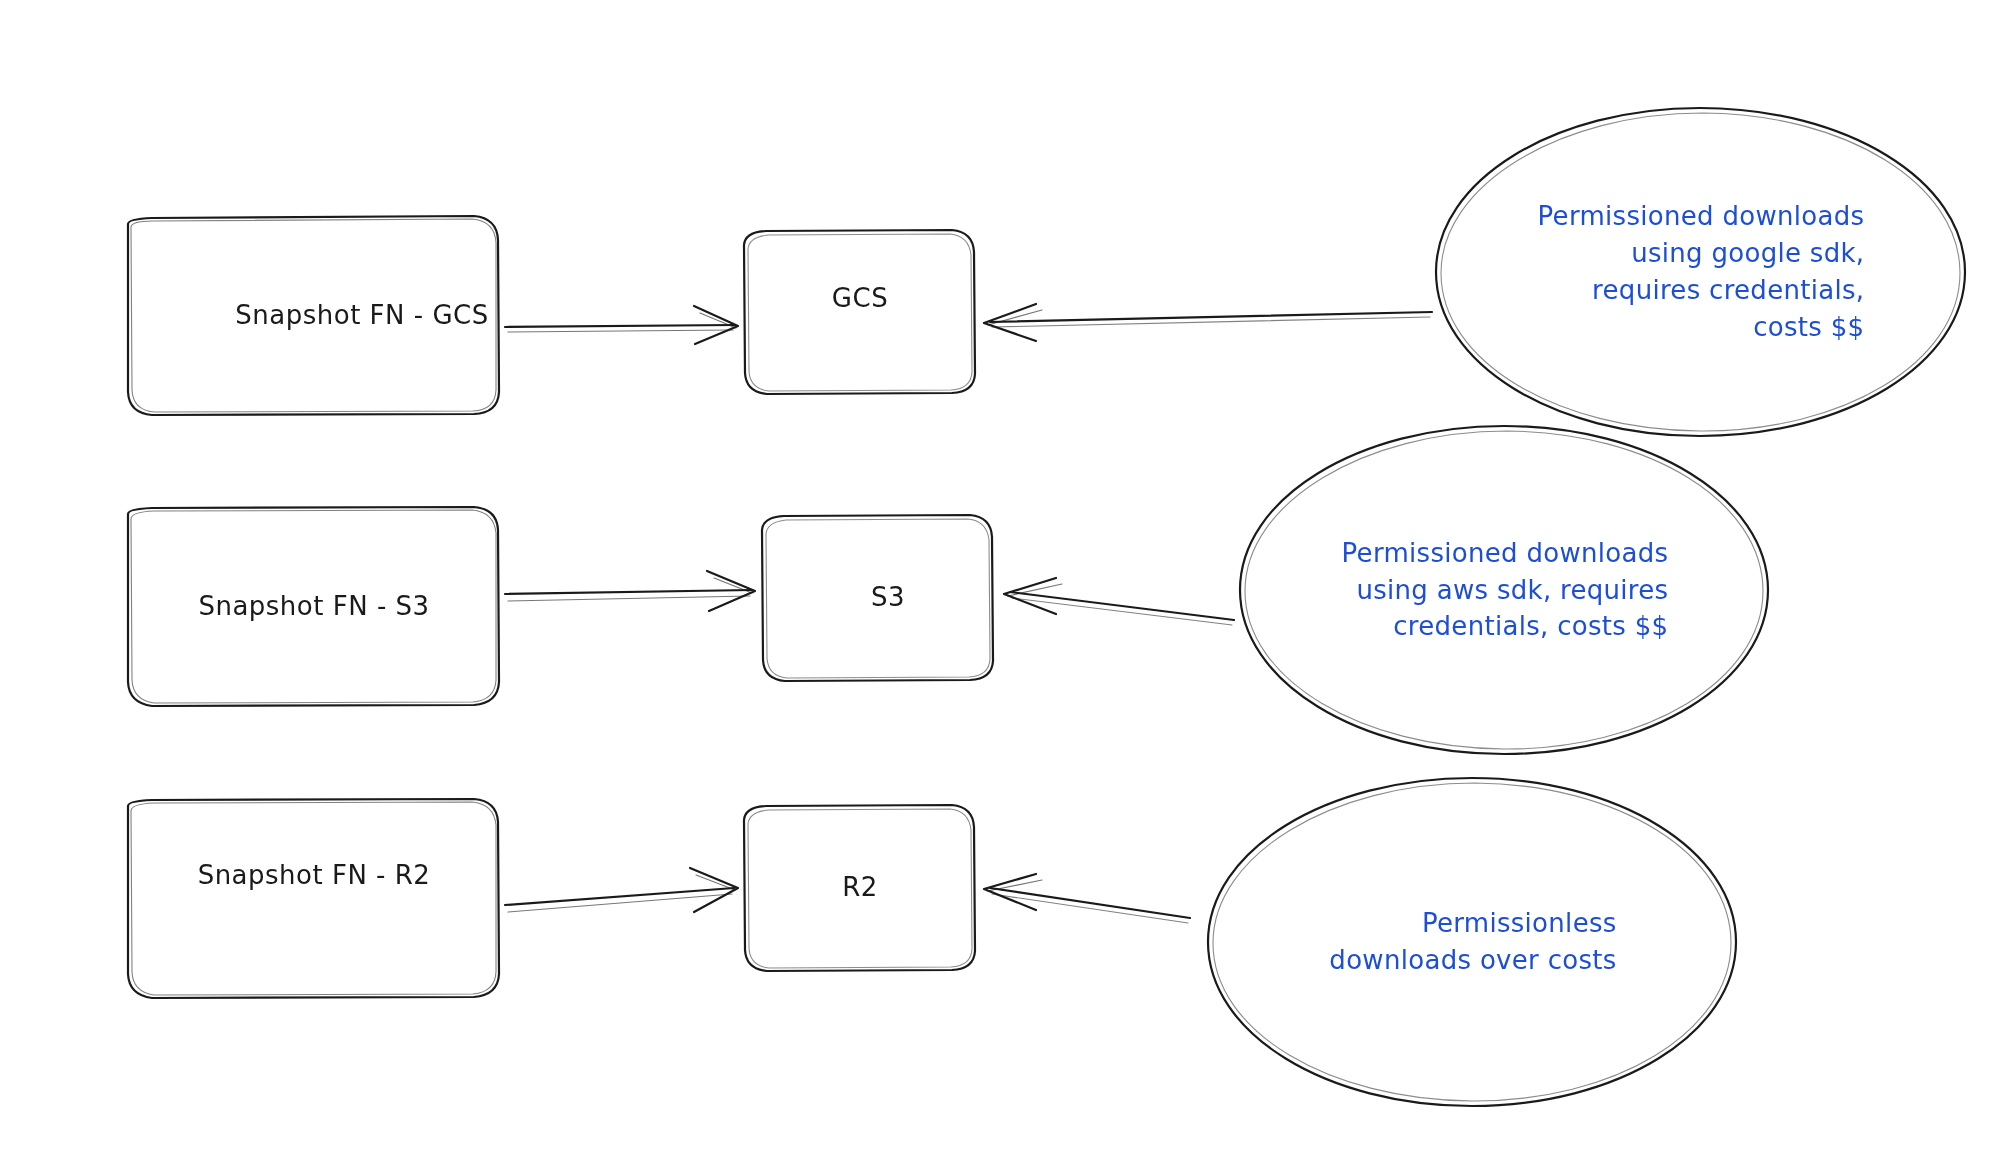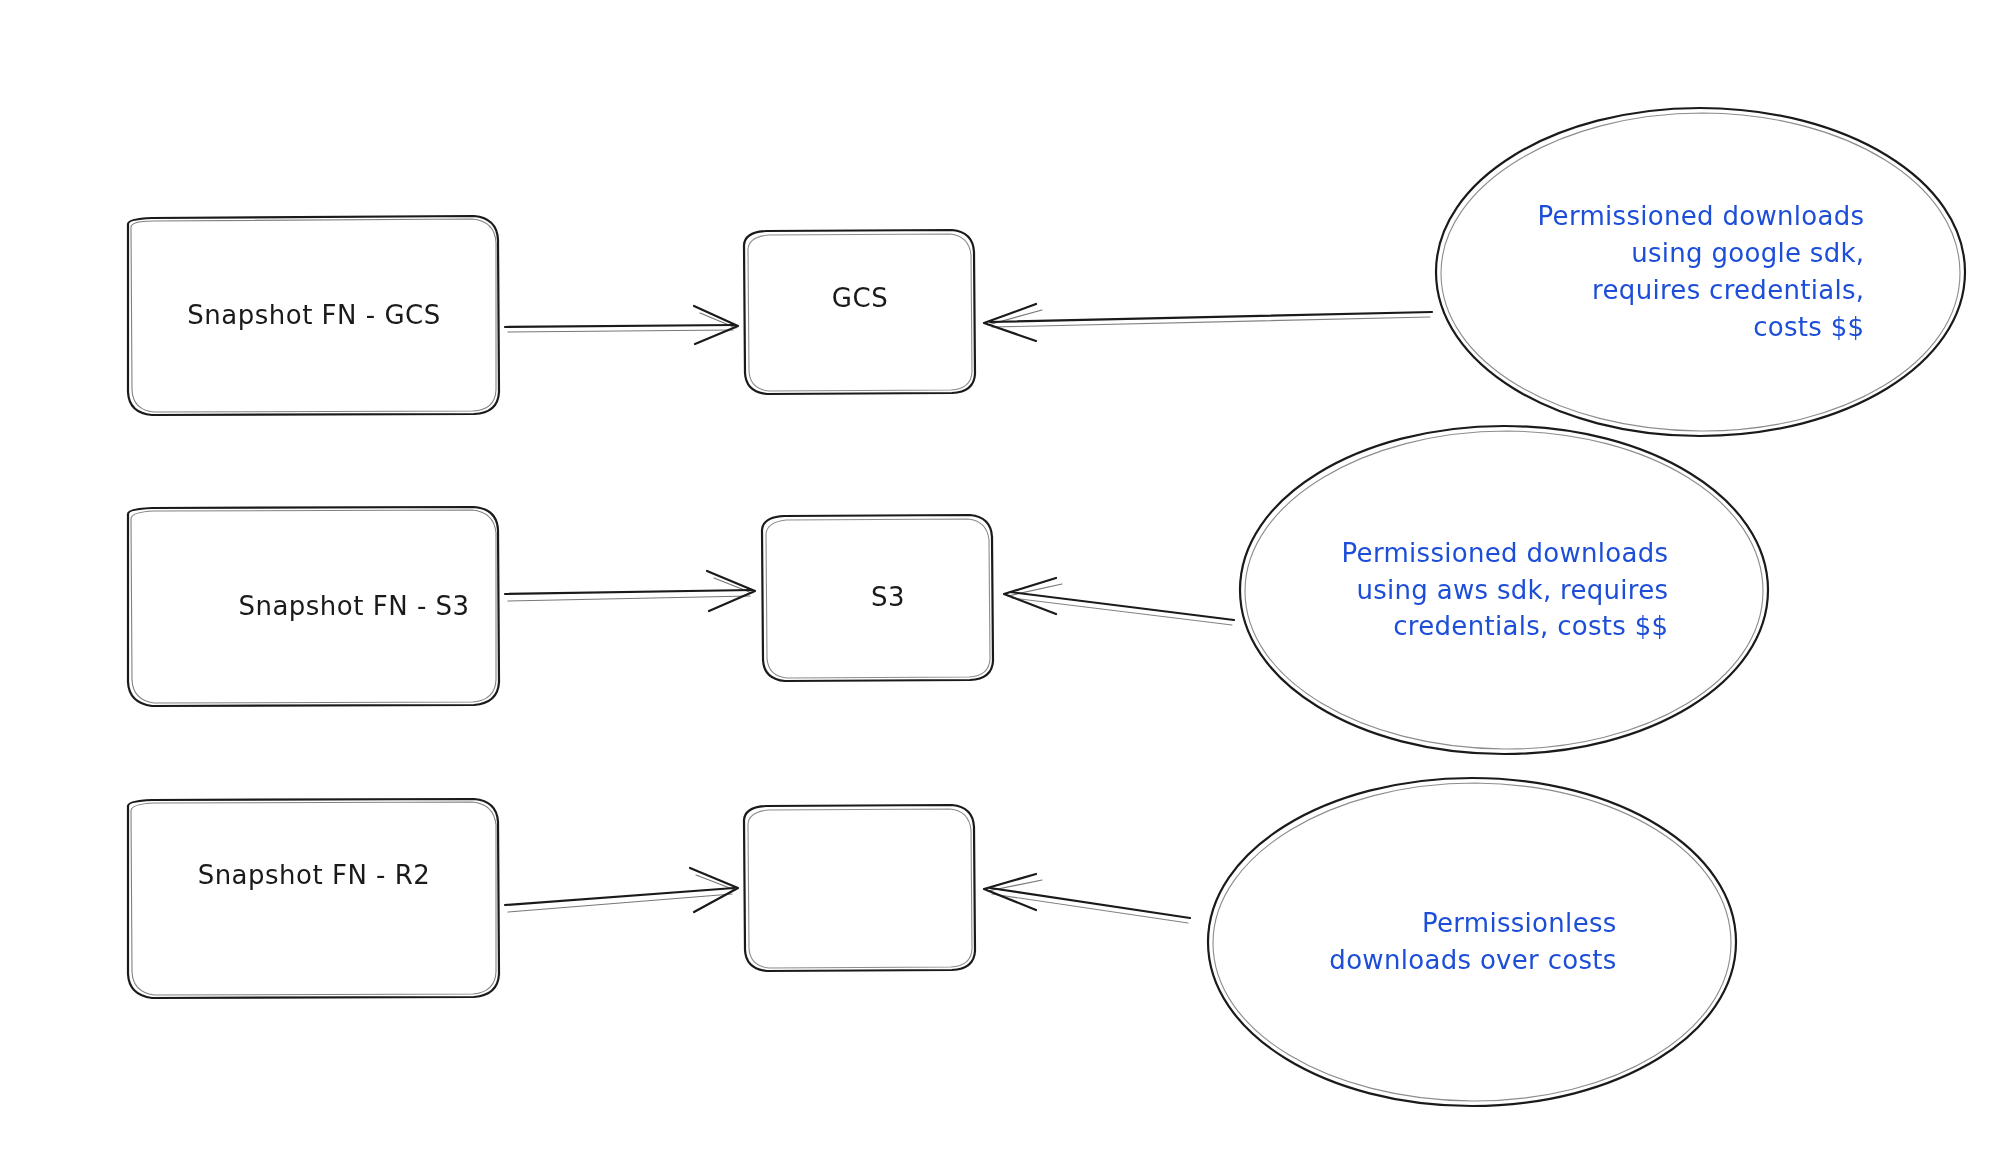--- a/index.html
+++ b/index.html
@@ -136,36 +136,37 @@
       <g>
         <path d="M1190 918 L990 888"></path>
         <path d="M1188 923 L992 894" stroke-width="1.1" opacity="0.55"></path>
         <path d="M1036 874 L984 889 L1036 910"></path>
         <path d="M1042 880 L988 891" stroke-width="1.2" opacity="0.6"></path>
       </g>
 
     </g>
   </svg>
 
-  <div class="node-label" style="left:128px; top:216px; width:372px; height:200px;">Snapshot FN - GCS</div>
+  <div class="node-label" style="left:128px; top:216px; width:372px; height:200px;padding-left:48px;">Snapshot FN - GCS</div>
 
   <div class="node-label" style="left:744px; top:230px; width:232px; height:138px;">GCS</div>
 
   <div class="note-label" style="left:1436px; top:108px; width:530px; height:328px;">Permissioned downloads
 using google sdk,
 requires credentials,
 costs $$</div>
 
-  <div class="node-label" style="left:128px; top:507px; width:372px; height:199px;padding-left:40px;">Snapshot FN - S3</div>
+  <div class="node-label" style="left:128px; top:507px; width:372px; height:199px;">Snapshot FN - S3</div>
 
   <div class="node-label" style="left:762px; top:515px; width:232px; height:166px;margin-left:10px;">S3</div>
 
   <div class="note-label" style="left:1240px; top:426px; width:530px; height:328px;">Permissioned downloads
 using aws sdk, requires
 credentials, costs $$</div>
 
   <div class="node-label" style="left:128px; top:799px; width:372px; height:154px;">Snapshot FN - R2</div>
 
+  <div class="node-label" style="left:744px; top:805px; width:232px; height:166px;">R2</div>
 
   <div class="note-label" style="left:1208px; top:778px; width:530px; height:328px;">Permissionless
 downloads over costs</div>
 
 </div>
 
 </body></html>

